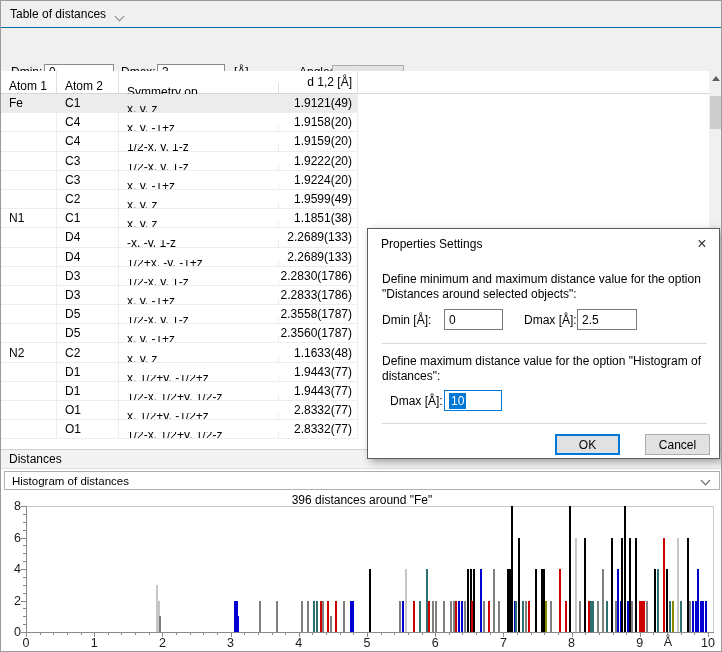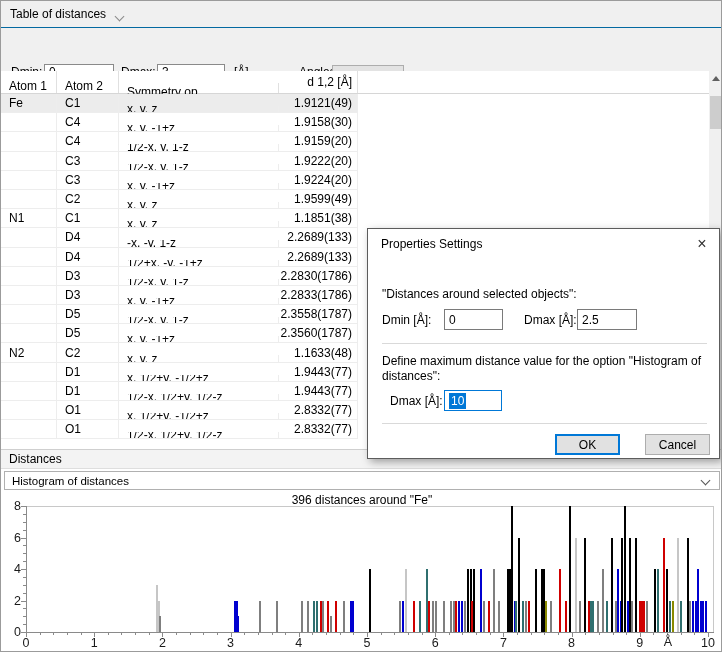--- a/index.html
+++ b/index.html
@@ -111,21 +111,21 @@
       <div class="trow hl">
         <div class="tcell c0">Fe</div>
         <div class="tcell c1">C1</div>
         <div class="tcell c2">x, y, z</div>
         <div class="tcell c3">1.9121(49)</div>
       </div>
       <div class="trow">
         <div class="tcell c0"></div>
         <div class="tcell c1">C4</div>
         <div class="tcell c2">x, y, -1+z</div>
-        <div class="tcell c3">1.9158(30)</div>
+        <div class="tcell c3">1.9158(20)</div>
       </div>
       <div class="trow">
         <div class="tcell c0"></div>
         <div class="tcell c1">C4</div>
         <div class="tcell c2">1/2-x, y, 1-z</div>
         <div class="tcell c3">1.9159(20)</div>
       </div>
       <div class="trow">
         <div class="tcell c0"></div>
         <div class="tcell c1">C3</div>
@@ -426,20 +426,21 @@
       <div class="bar" style="left: 696.452px; top: 78px; height: 63px; background: rgb(0, 0, 208);"></div>
       <div class="bar" style="left: 699.18px; top: 109.5px; height: 31.5px; background: rgb(0, 0, 208);"></div>
       <div class="bar" style="left: 701.226px; top: 109.5px; height: 31.5px; background: rgb(0, 0, 208);"></div>
       <div class="bar" style="left: 703.954px; top: 109.5px; height: 31.5px; background: rgb(0, 0, 208);"></div>
     </div>
 
   <div class="dialog">
     <div class="dlg-title">Properties Settings</div>
     <div class="dlg-close">×</div>
 
+    <div class="dlg-text" style="top:43px">Define minimum and maximum distance value for the option</div>
     <div class="dlg-text" style="top:58px">"Distances around selected objects":</div>
 
     <div class="dlg-text" style="top:84px">Dmin [Å]:</div>
     <div class="dlg-input" style="left:76px;top:80px;width:59px">
       <span>0</span>
       </div>
     <div class="dlg-text" style="left:156px;top:84px">Dmax [Å]:</div>
     <div class="dlg-input" style="left:209px;top:80px;width:60px">
       <span>2.5</span>
       </div>

